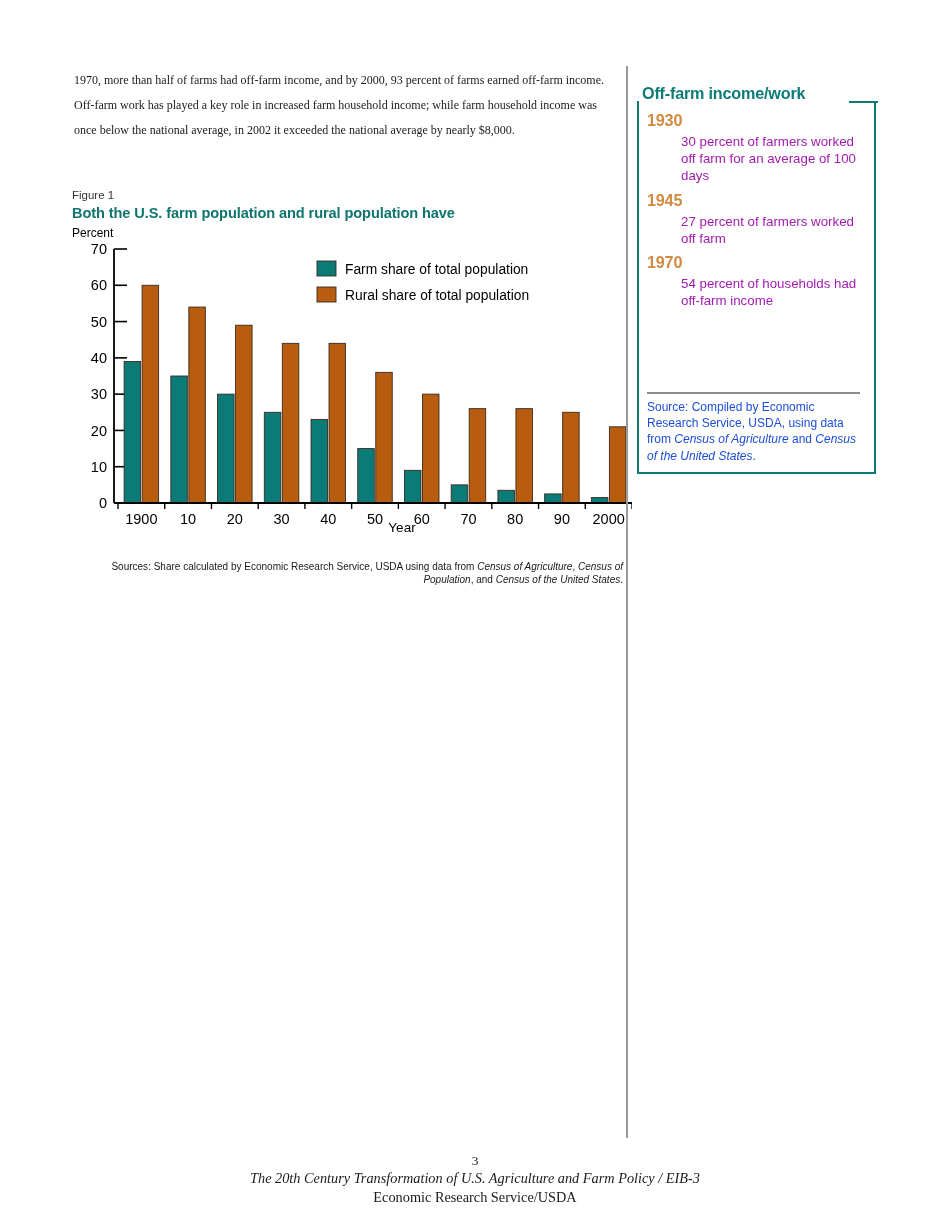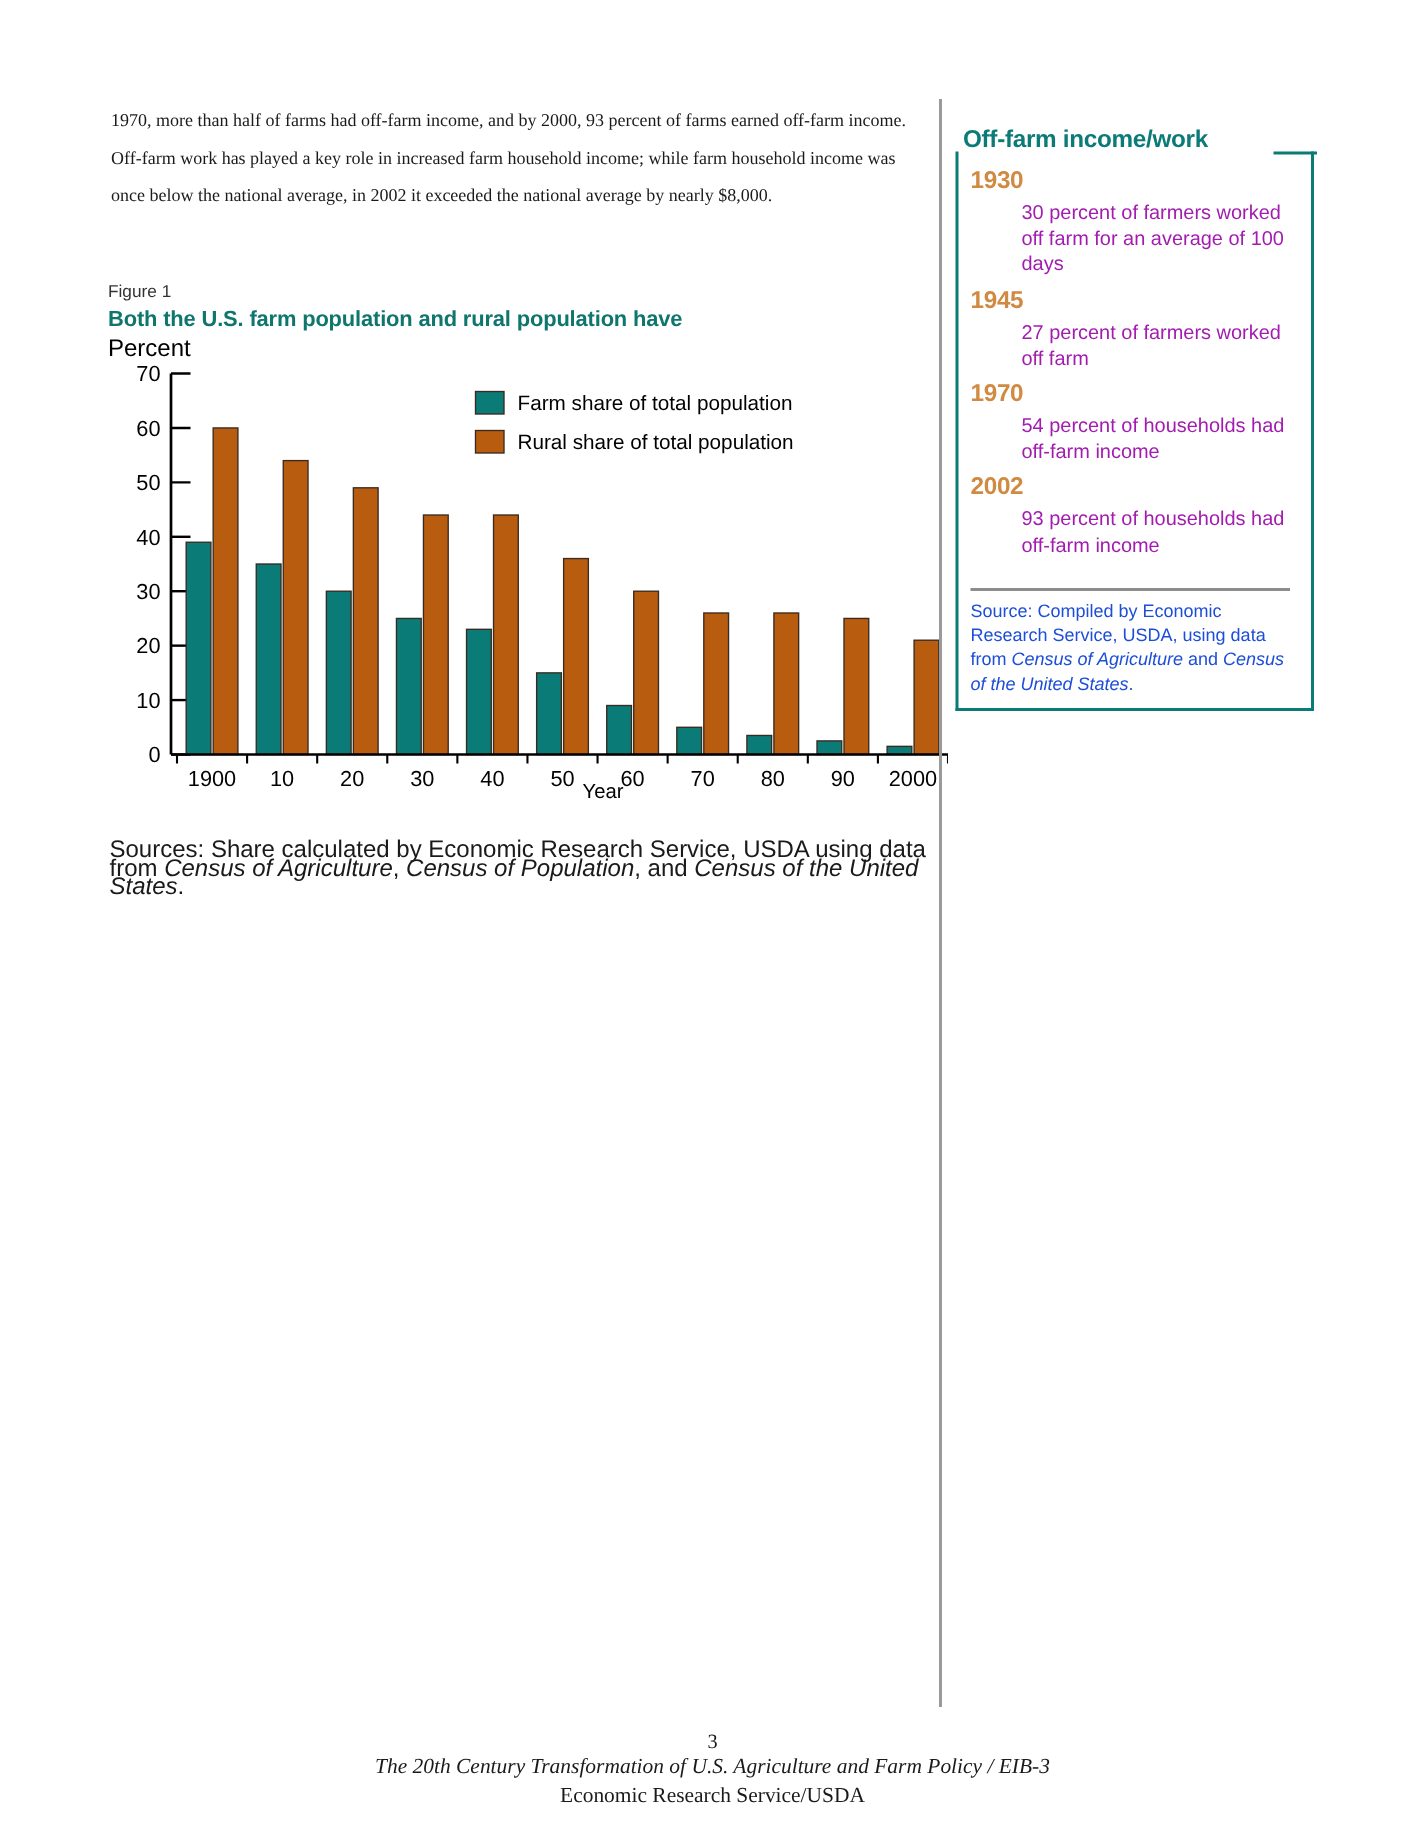--- a/index.html
+++ b/index.html
@@ -43,21 +43,21 @@
     margin-bottom: 2px;
   }
   #figure-title {
     font-size: 14.6px;
     font-weight: bold;
     line-height: 18.5px;
     color: #0f766e;
     letter-spacing: -0.1px;
   }
   #y-axis-unit {
-    font-size: 16px;
+    font-size: 12px;
     color: #000000;
     margin-top: 3px;
     line-height: 14px;
   }
 
   
   #chart-area {
     position: relative;
     width: 560px;
     height: 300px;
@@ -80,23 +80,24 @@
     font-size: 13.8px;
     fill: #000000;
   }
 
   
   #figure-source {
     position: absolute;
     left: 73px;
     top: 561px;
     width: 550px;
-    font-size: 16px;
+    font-size: 10px;
     line-height: 12.6px;
     color: #1a1a1a;
+    text-align: right;
   }
   #figure-source i { font-style: italic; }
 
   
   #page-divider {
     position: absolute;
     left: 626px;
     top: 66px;
     width: 2px;
     height: 1072px;
@@ -315,24 +316,20 @@
         <div class="sb-text">30 percent of farmers worked off farm for an average of 100 days</div>
       </div>
       <div class="sb-entry">
         <div class="sb-year">1945</div>
         <div class="sb-text">27 percent of farmers worked off farm</div>
       </div>
       <div class="sb-entry">
         <div class="sb-year">1970</div>
         <div class="sb-text">54 percent of households had off-farm income</div>
       </div>
-      <div class="sb-entry">
-        <div class="sb-year">2002</div>
-        <div class="sb-text">93 percent of households had off-farm income</div>
-      </div>
     </div>
   <div id="sidebar-rule"></div>
   <div id="sidebar-source">
     <span>Source: Compiled by Economic Research Service, USDA, using data from </span><i>Census of Agriculture</i><span> and </span><i>Census of the United States</i><span>.</span>
   </div>
 </div>
 
 <div id="footer">
   <div id="footer-page-number">3</div>
   <div id="footer-title">The 20th Century Transformation of U.S. Agriculture and Farm Policy / EIB-3</div>

